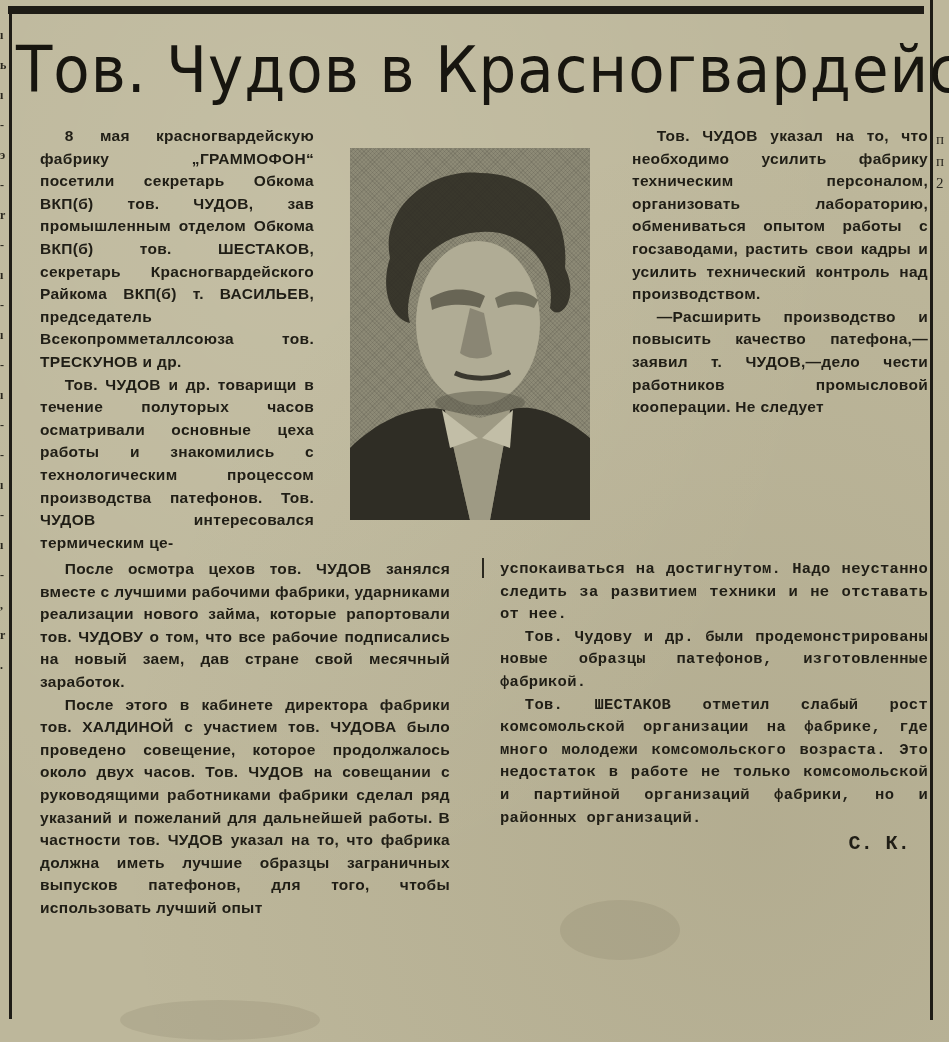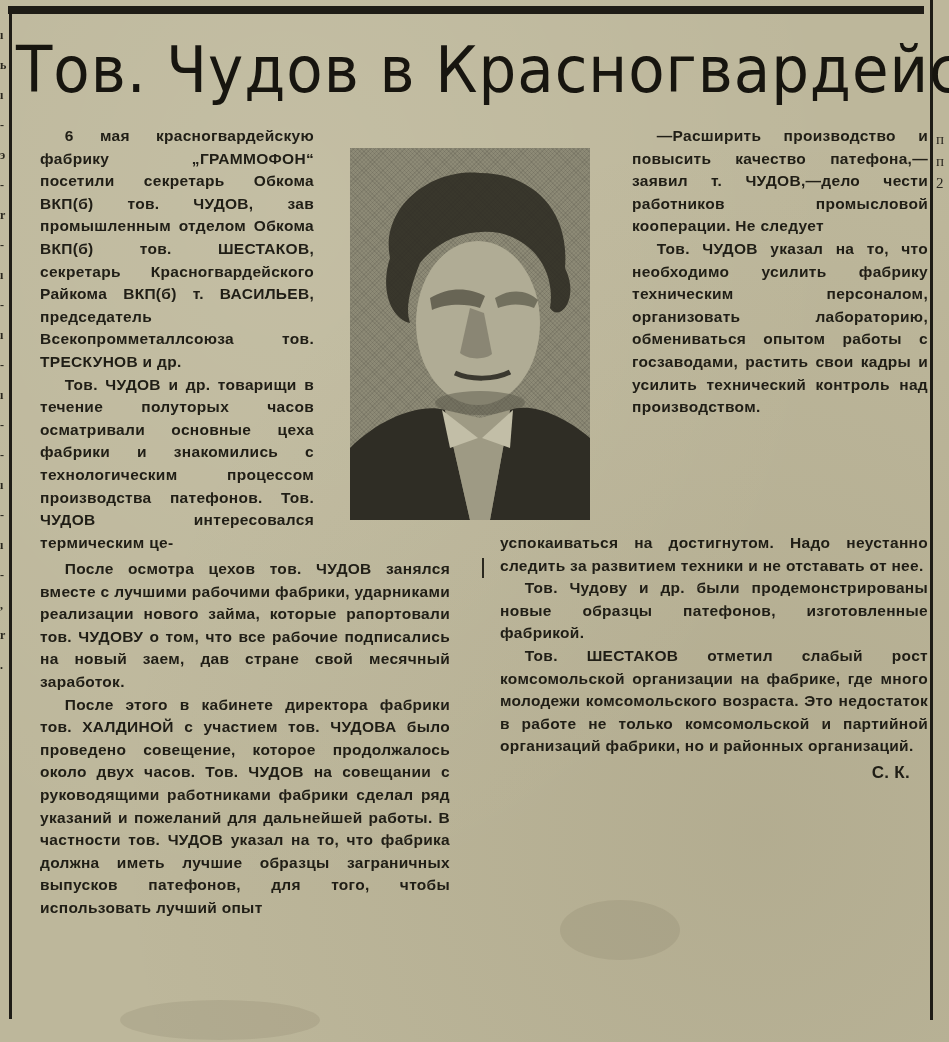--- a/index.html
+++ b/index.html
@@ -44,22 +44,22 @@
     line-height: 22.6px;
     text-align: justify;
     color: #201e16;
     letter-spacing: 0.3px;
   }
   .col p { margin: 0; text-indent: 1.6em; }
   .col p.noindent { text-indent: 0; }
   .col-a { left: 40px; top: 125px; width: 274px; }
   .col-a2 { left: 40px; top: 558px; width: 410px; }
   .col-c { left: 632px; top: 125px; width: 296px; }
-  .col-c2 { left: 500px; top: 532px; width: 428px; }
-  .signature { text-align: right; margin-top: 4px; font-size: 17px; padding-right: 18px; }
+  .col-c2 { left: 500px; top: 558px; width: 428px; font-family: Liberation Mono, monospace; }
+  .signature { text-align: right; margin-top: 4px; font-size: 20px; padding-right: 18px; }
   .photo {
     position: absolute; left: 350px; top: 148px; width: 240px; height: 372px;
     background:
       repeating-linear-gradient(45deg, rgba(0,0,0,0.08) 0 1px, transparent 1px 3px),
       repeating-linear-gradient(-45deg, rgba(0,0,0,0.08) 0 1px, transparent 1px 3px),
       #8d8a76;
     overflow: hidden;
   }
   .photo svg { position: absolute; inset: 0; }
   .col-sep {
@@ -113,22 +113,22 @@
   </div>
 <div class="margin-right">
   <div>п</div>
   <div>п</div>
   <div>2</div>
 </div>
 
 <h1 class="headline" style="margin:0;">Тов. Чудов в Красногвардейске</h1>
 
 <div class="col col-a">
-  <p>6 мая красногвардейскую фабрику „ГРАММОФОН“ посетили секретарь Обкома ВКП(б) тов. ЧУДОВ, зав промышленным отделом Обкома ВКП(б) тов. ШЕСТАКОВ, секретарь Красногвардейского Райкома ВКП(б) т. ВАСИЛЬЕВ, председатель Всекопромметаллсоюза тов. ТРЕСКУНОВ и др.</p>
-  <p>Тов. ЧУДОВ и др. товарищи в течение полуторых часов осматривали основные цеха фабрики и знакомились с технологическим процессом производства патефонов. Тов. ЧУДОВ интересовался термическим це-</p>
+  <p>8 мая красногвардейскую фабрику „ГРАММОФОН“ посетили секретарь Обкома ВКП(б) тов. ЧУДОВ, зав промышленным отделом Обкома ВКП(б) тов. ШЕСТАКОВ, секретарь Красногвардейского Райкома ВКП(б) т. ВАСИЛЬЕВ, председатель Всекопромметаллсоюза тов. ТРЕСКУНОВ и др.</p>
+  <p>Тов. ЧУДОВ и др. товарищи в течение полуторых часов осматривали основные цеха работы и знакомились с технологическим процессом производства патефонов. Тов. ЧУДОВ интересовался термическим це-</p>
 </div>
 
 <div class="photo">
   <svg width="240" height="372" viewBox="0 0 240 372">
 
     <path d="M40 110 C30 60, 80 20, 130 25 C180 25, 220 60, 215 120 C230 150, 210 175, 200 160 C205 130, 190 95, 150 85 C120 80, 90 90, 70 115 C60 140, 55 160, 60 175 C40 170, 30 140, 40 110 Z" fill="#2a2820" opacity="0.85"></path>
 
     <ellipse cx="128" cy="175" rx="62" ry="82" fill="#b0ac95"></ellipse>
 
     <path d="M80 150 C100 138, 120 140, 135 148 L130 160 C115 155, 95 156, 82 162 Z" fill="#4a473b" opacity="0.7"></path>
@@ -143,22 +143,22 @@
     <path d="M0 300 C30 270, 70 255, 95 262 L120 372 L0 372 Z" fill="#2f2d25"></path>
     <path d="M240 290 C210 265, 180 255, 160 262 L140 372 L240 372 Z" fill="#2f2d25"></path>
 
     <path d="M95 262 L130 270 L160 262 L140 372 L120 372 Z" fill="#9e9a84"></path>
     <path d="M92 262 L128 290 L100 300 Z" fill="#c2bea7"></path>
     <path d="M163 262 L132 290 L160 300 Z" fill="#c2bea7"></path>
   </svg>
 </div>
 
 <div class="col col-c">
+  <p>Тов. ЧУДОВ указал на то, что необходимо усилить фабрику техническим персоналом, организовать лабораторию, обмениваться опытом работы с госзаводами, растить свои кадры и усилить технический контроль над производством.</p>
   <p>—Расширить производство и повысить качество патефона,—заявил т. ЧУДОВ,—дело чести работников промысловой кооперации. Не следует</p>
-  <p>Тов. ЧУДОВ указал на то, что необходимо усилить фабрику техническим персоналом, организовать лабораторию, обмениваться опытом работы с госзаводами, растить свои кадры и усилить технический контроль над производством.</p>
 </div>
 
 <div class="col col-a2">
   <p>После осмотра цехов тов. ЧУДОВ занялся вместе с лучшими рабочими фабрики, ударниками реализации нового займа, которые рапортовали тов. ЧУДОВУ о том, что все рабочие подписались на новый заем, дав стране свой месячный заработок.</p>
   <p>После этого в кабинете директора фабрики тов. ХАЛДИНОЙ с участием тов. ЧУДОВА было проведено совещение, которое продолжалось около двух часов. Тов. ЧУДОВ на совещании с руководящими работниками фабрики сделал ряд указаний и пожеланий для дальнейшей работы. В частности тов. ЧУДОВ указал на то, что фабрика должна иметь лучшие образцы заграничных выпусков патефонов, для того, чтобы использовать лучший опыт</p>
 </div>
 
 <div class="col-sep"></div>
 
 <div class="col col-c2">

